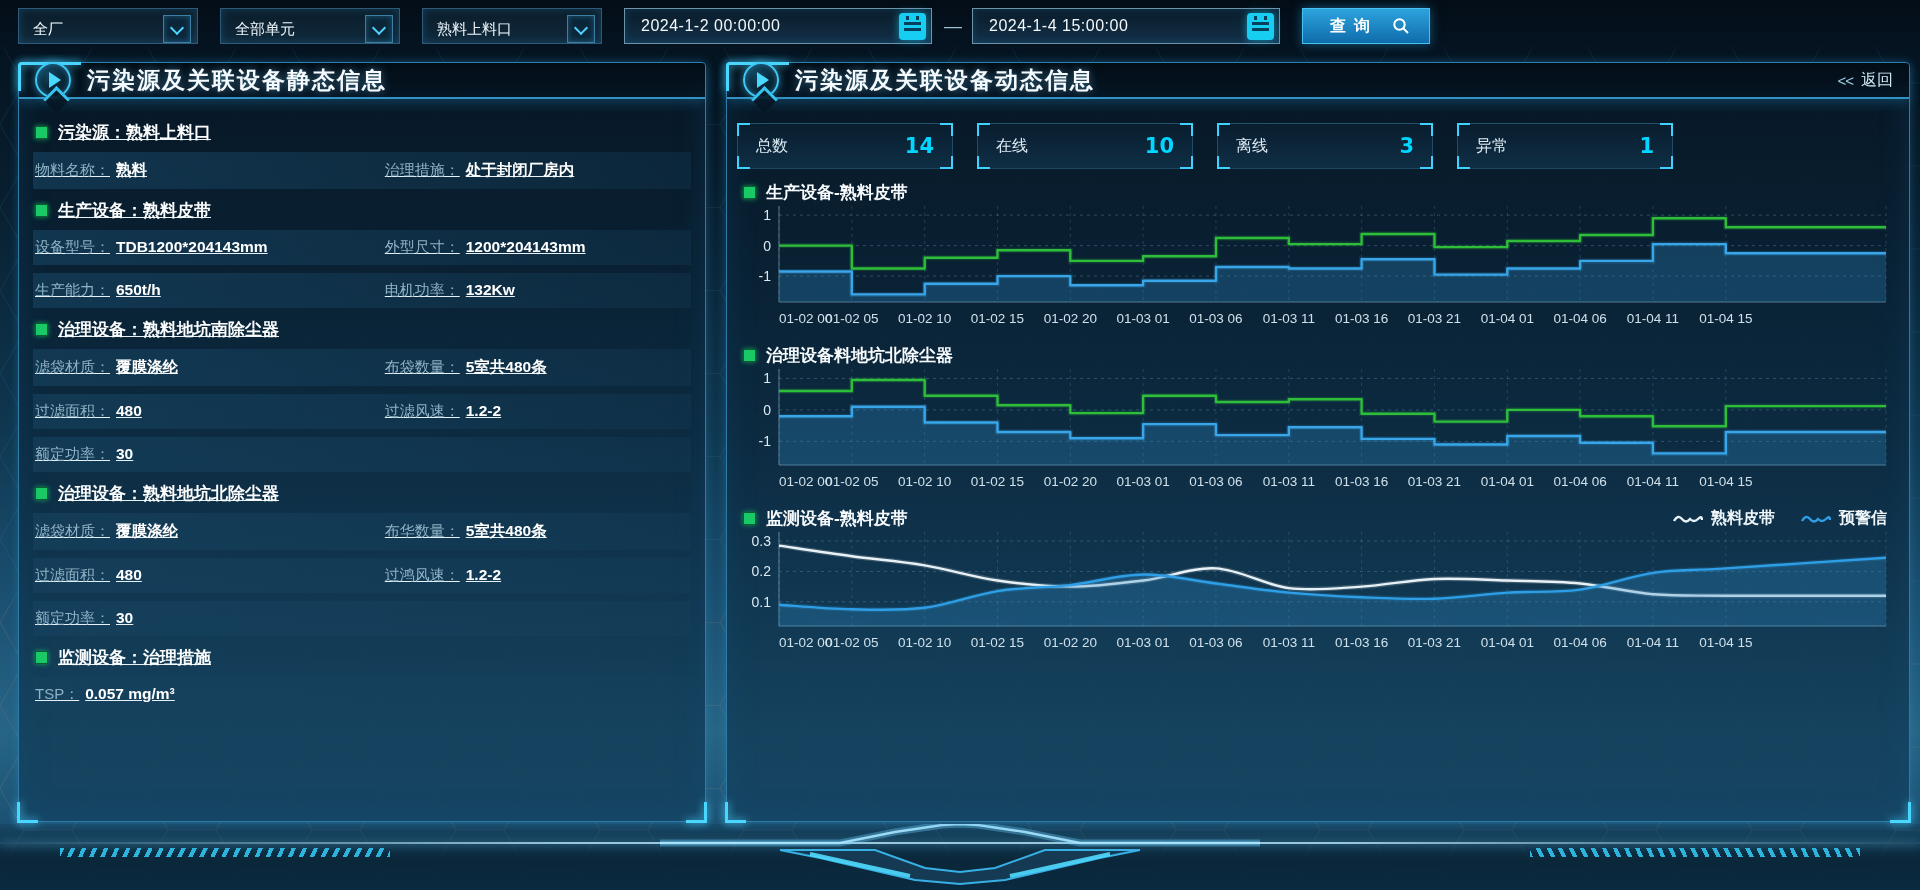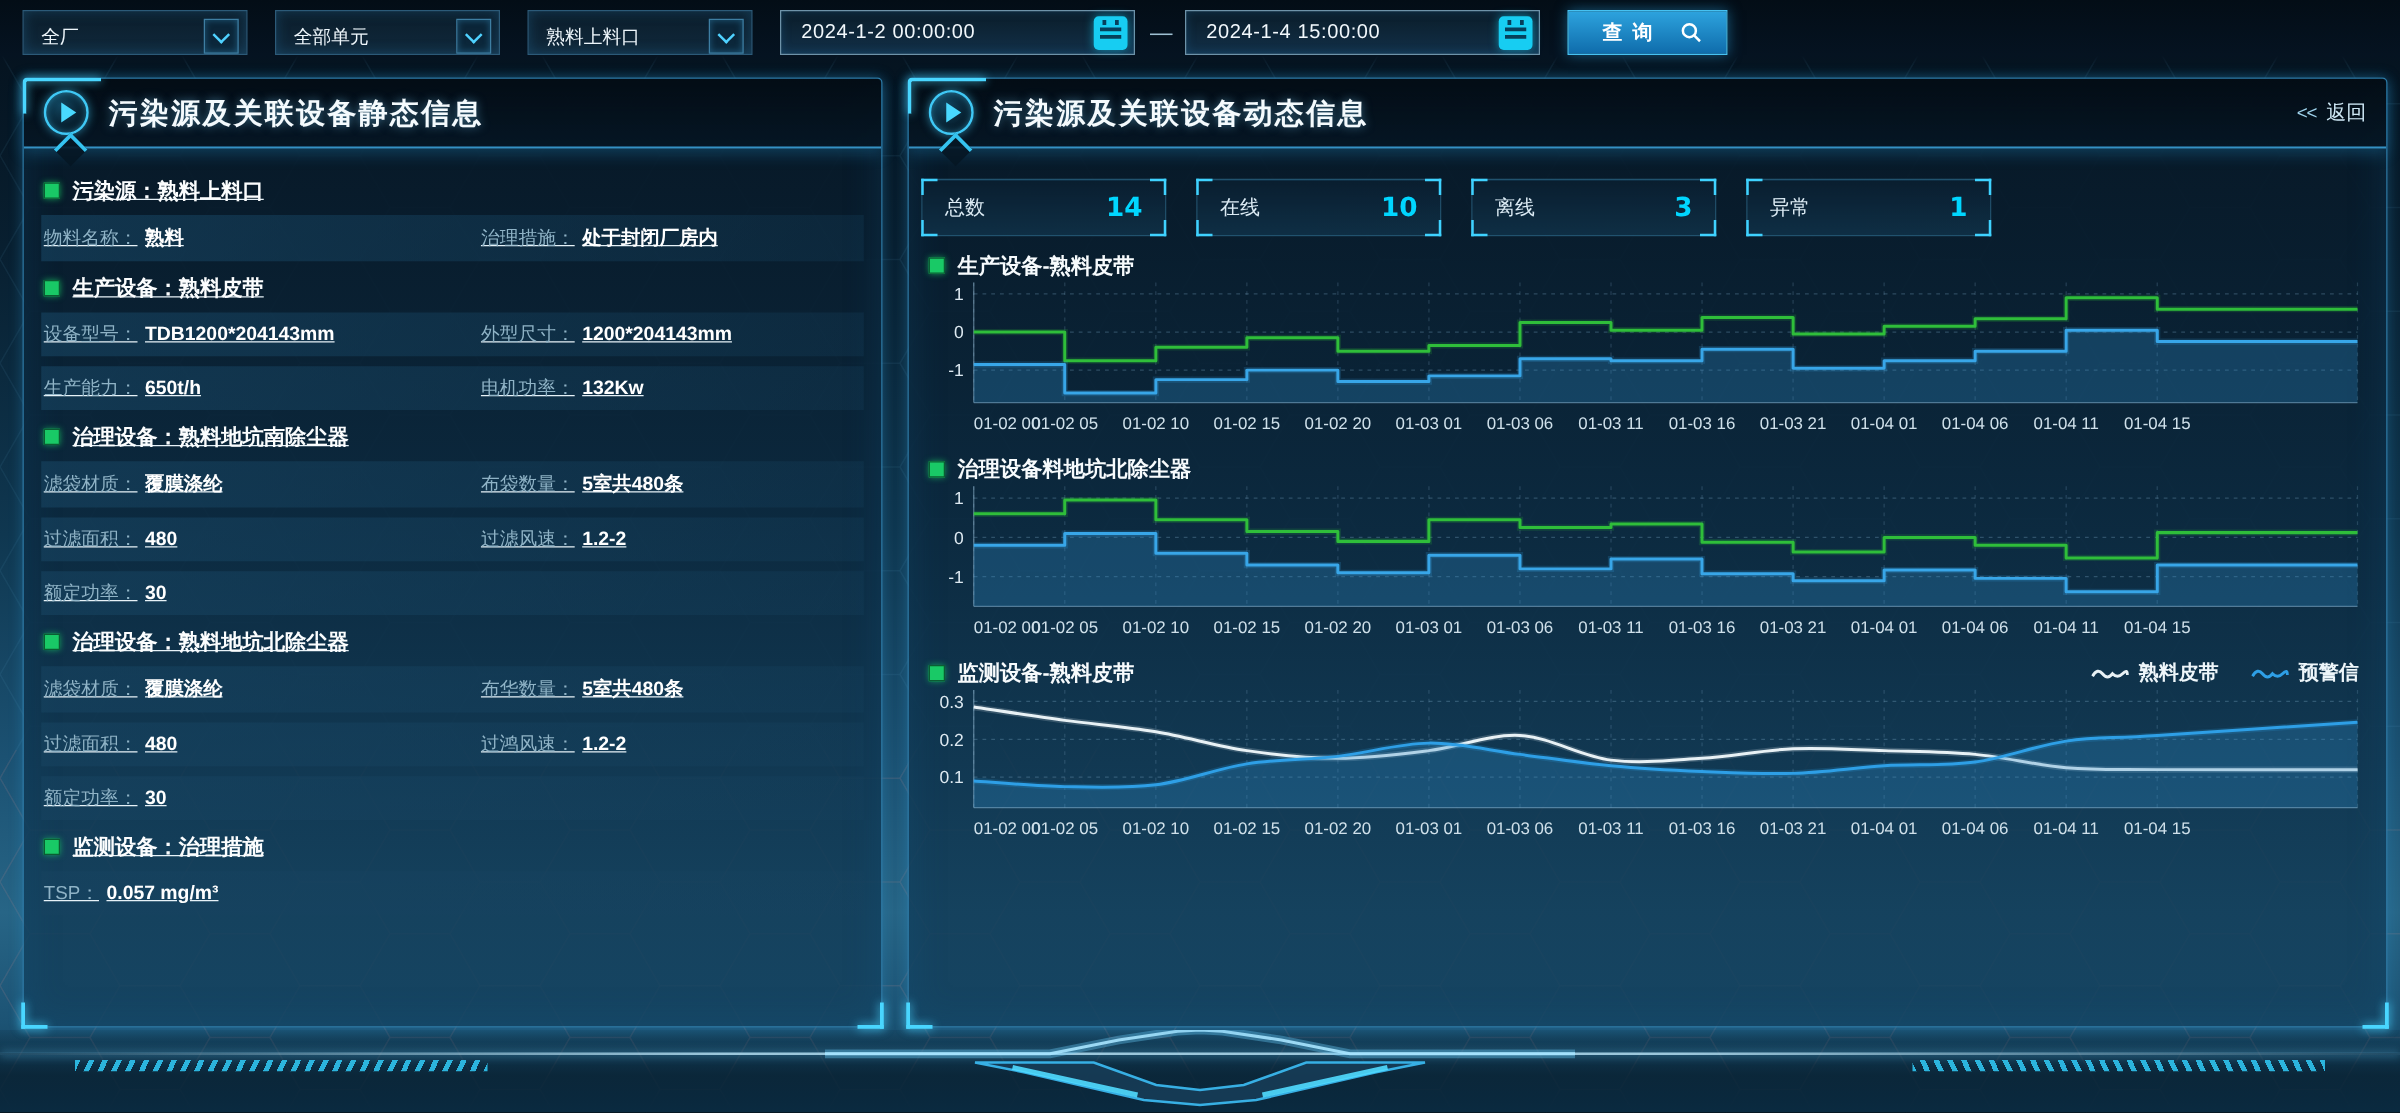--- a/index.html
+++ b/index.html
@@ -16,21 +16,21 @@
   .sel{position:relative;display:flex;align-items:center;justify-content:space-between;
        width:180px;height:36px;margin-right:22px;padding:6px 6px 0 14px;box-sizing:border-box;
        background:linear-gradient(180deg,#0b1d2b,#10293c);border:1px solid #2c5a78;
        box-shadow:inset 0 0 10px rgba(40,120,170,.35);cursor:pointer;}
   .sel:first-child{margin-left:18px;}
   .sel .txt{font-size:15px;color:#eef6fb;}
   .chevbox{width:26px;height:26px;border:1px solid #3e7ea2;position:relative;
            background:rgba(10,40,60,.6);box-shadow:inset 0 0 6px rgba(70,180,240,.35);}
   .chevbox::after{content:"";position:absolute;left:8px;top:7px;width:8px;height:8px;
            border-right:2px solid #4fd2ff;border-bottom:2px solid #4fd2ff;transform:rotate(45deg);}
-  .datebox{display:flex;align-items:center;justify-content:space-between;width:284px;height:36px;
+  .datebox{display:flex;align-items:center;justify-content:space-between;width:308px;height:36px;
            box-sizing:border-box;padding:0 5px 0 16px;margin-right:10px;
            background:linear-gradient(180deg,#0a1c29,#123048);border:1px solid #6e93a9;
            box-shadow:inset 0 0 8px rgba(30,100,150,.4);cursor:pointer;}
   .datebox .txt{font-size:16px;color:#f2f8fc;letter-spacing:.5px;}
   .calbtn{position:relative;width:27px;height:27px;border-radius:4px;background:#17cdf2;
           box-shadow:0 0 8px rgba(23,205,242,.6);cursor:pointer;}
   .calbtn::before{content:"";position:absolute;left:5px;top:9px;width:17px;height:3px;background:#06405c;
           box-shadow:0 6px 0 #06405c;}
   .calbtn::after{content:"";position:absolute;left:7px;top:3px;width:3px;height:4px;background:#06405c;box-shadow:10px 0 0 #06405c;}
   .dash{color:#9fc0d2;font-size:18px;margin:0 10px 0 2px;}
@@ -39,21 +39,21 @@
          font-size:16px;font-weight:bold;cursor:pointer;box-shadow:0 0 10px rgba(40,160,220,.5);}
   #query .ql{letter-spacing:8px;margin-left:8px;}
 
   
   .panel{position:absolute;top:62px;height:760px;box-sizing:border-box;z-index:3;
          background:linear-gradient(180deg,rgba(7,23,37,.93) 0%,rgba(11,39,60,.88) 45%,rgba(20,66,95,.85) 100%);
          border:1px solid #2e7ba6;box-shadow:0 0 10px rgba(45,150,210,.35), inset 0 0 30px rgba(20,90,140,.25);
          border-radius:4px;}
   #panel-left{left:18px;width:688px;}
   #panel-right{left:726px;width:1184px;}
-  .phead{position:relative;height:56px;display:flex;align-items:center;padding:0 16px;box-sizing:border-box;
+  .phead{position:relative;height:36px;display:flex;align-items:center;padding:0 16px;box-sizing:border-box;
          background:linear-gradient(180deg,rgba(3,12,20,.95),rgba(6,22,36,.88));
          border-bottom:2px solid rgba(70,190,255,.75);box-shadow:0 4px 12px rgba(40,170,240,.25);
          border-radius:4px 4px 0 0;}
   .phead::before{content:"";position:absolute;left:-1px;top:-1px;width:60px;height:26px;
          border-left:3px solid #49d6ff;border-top:3px solid #49d6ff;border-radius:4px 0 0 0;
          filter:drop-shadow(0 0 4px #49d6ff);}
   .phead::after{content:"";position:absolute;left:28px;bottom:-12px;width:16px;height:16px;
          border-left:3px solid #35c3f0;border-top:3px solid #35c3f0;transform:rotate(45deg);
          background:rgba(6,22,36,.9);}
   .playicon{position:relative;width:32px;height:32px;border-radius:50%;margin-right:16px;flex:0 0 auto;
@@ -76,21 +76,21 @@
   .bullet{width:11px;height:11px;background:#19c966;border:1px solid #0b5c33;box-shadow:0 0 5px rgba(25,201,102,.7);flex:0 0 auto;}
   .kv-row{display:flex;margin:0 14px 8px;padding:8px 0 8px 2px;
           background:linear-gradient(90deg,rgba(22,66,95,.65),rgba(22,66,95,.28));gap:48px;}
   .kv-cell{display:flex;align-items:baseline;flex:1 1 50%;min-width:0;}
   .kv-cell:first-child{flex:0 0 46%;}
   .kv-lbl{color:#8fb3c6;font-size:15px;white-space:nowrap;}
   .kv-val{color:#ffffff;font-size:15.5px;font-weight:bold;margin-left:6px;white-space:nowrap;}
 
   
   #stats-row{display:flex;gap:24px;margin:24px 0 6px 10px;}
-  .stat{position:relative;width:196px;height:46px;display:flex;align-items:center;justify-content:space-between;
+  .stat{position:relative;width:216px;height:46px;display:flex;align-items:center;justify-content:space-between;
         padding:0 18px;box-sizing:border-box;border:1px solid rgba(70,150,190,.35);
         background:linear-gradient(180deg,rgba(9,30,47,.92),rgba(15,48,71,.9));}
   .stat .sl{font-size:16px;color:#dcebf4;}
   .stat .sv{font-size:21px;font-weight:bold;color:#00d6ff;font-family:"DejaVu Sans",sans-serif;}
   .cnr{position:absolute;width:11px;height:11px;}
   .cnr.tl{left:-1px;top:-1px;border-left:2px solid #3fd2ff;border-top:2px solid #3fd2ff;}
   .cnr.tr{right:-1px;top:-1px;border-right:2px solid #3fd2ff;border-top:2px solid #3fd2ff;}
   .cnr.bl2{left:-1px;bottom:-1px;border-left:2px solid #3fd2ff;border-bottom:2px solid #3fd2ff;}
   .cnr.br2{right:-1px;bottom:-1px;border-right:2px solid #3fd2ff;border-bottom:2px solid #3fd2ff;}
 

